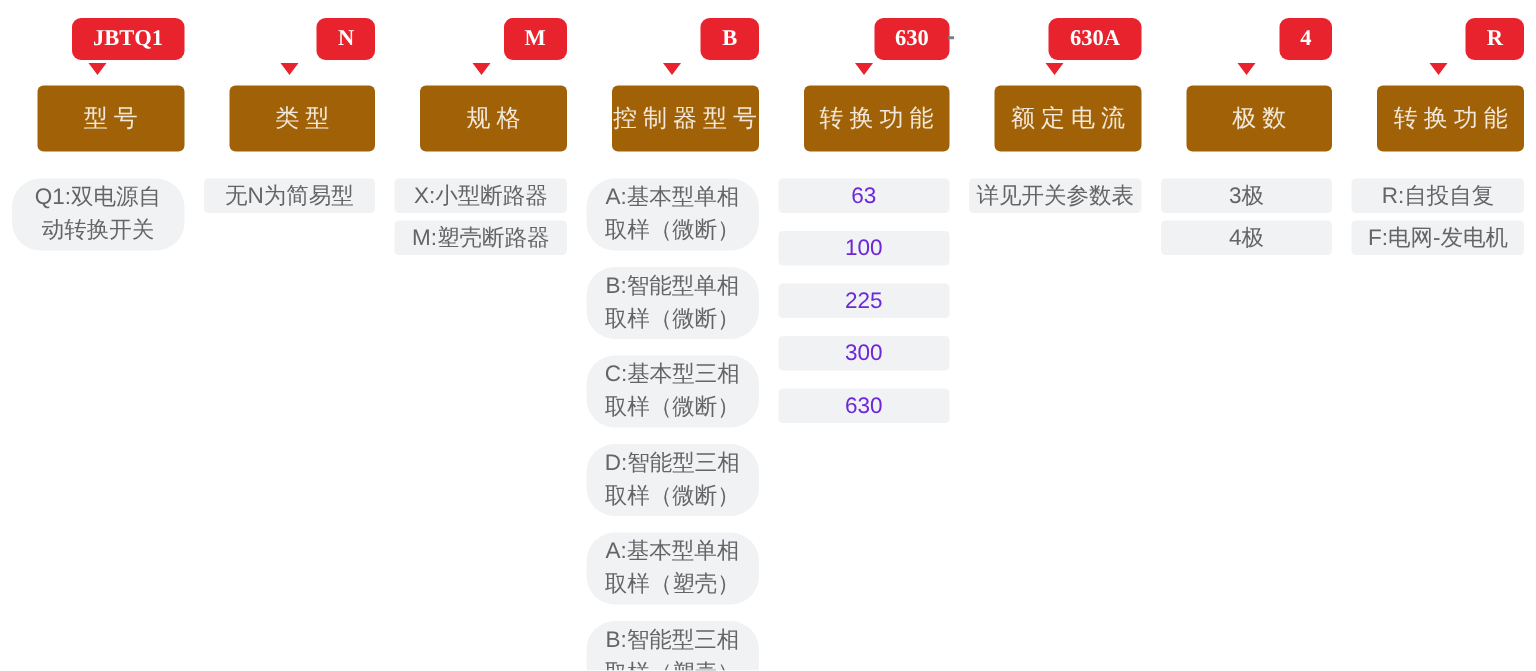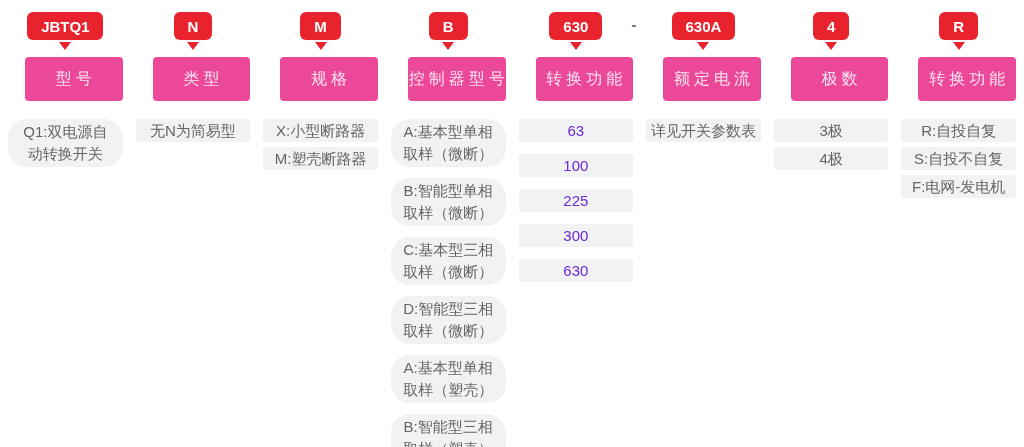--- a/index.html
+++ b/index.html
@@ -14,21 +14,21 @@
     height: 447px;
     box-sizing: border-box;
     display: grid;
     grid-template-columns: repeat(8, 1fr);
     column-gap: 13px;
     padding: 12px 8px 0 8px;
     background: #ffffff;
     overflow: hidden;
   }
   .col { display: flex; flex-direction: column; min-width: 0; }
-  .badge-row { height: 23px; display: flex; justify-content: center; }
+  .badge-row { height: 23px; display: flex; justify-content: flex-end; font-family: Liberation Serif, serif; }
   .badge {
     background: #e8232e;
     color: #ffffff;
     border-radius: 6px;
     height: 28px;
     min-width: 22px;
     padding: 0 14px;
     display: inline-flex;
     align-items: center;
     justify-content: center;
@@ -39,21 +39,21 @@
   }
   .arrow-row { height: 22px; display: flex; align-items: center; justify-content: center; }
   .arrow {
     width: 0; height: 0;
     border-left: 6px solid transparent;
     border-right: 6px solid transparent;
     border-top: 8px solid #e8232e;
   }
   .header {
     height: 44px;
-    background: #ec4899;
+    background: #a16207;
     border-radius: 4px;
     color: rgba(255,255,255,0.85);
     font-size: 16px;
     letter-spacing: 4px;
     padding-left: 4px;
     display: flex;
     align-items: center;
     justify-content: center;
     box-sizing: border-box;
     white-space: nowrap;
@@ -206,18 +206,17 @@
   <div class="col">
     <div class="badge-row">
       <div class="badge">R</div>
     </div>
     <div class="arrow-row">
       <div class="arrow"></div>
     </div>
     <div class="header">转换功能</div>
     <div class="items">
       <div class="item">R:自投自复</div>
-      <div class="item">S:自投不自复</div>
       <div class="item">F:电网-发电机</div>
     </div>
   </div>
 
 </div>
 
 </body></html>

